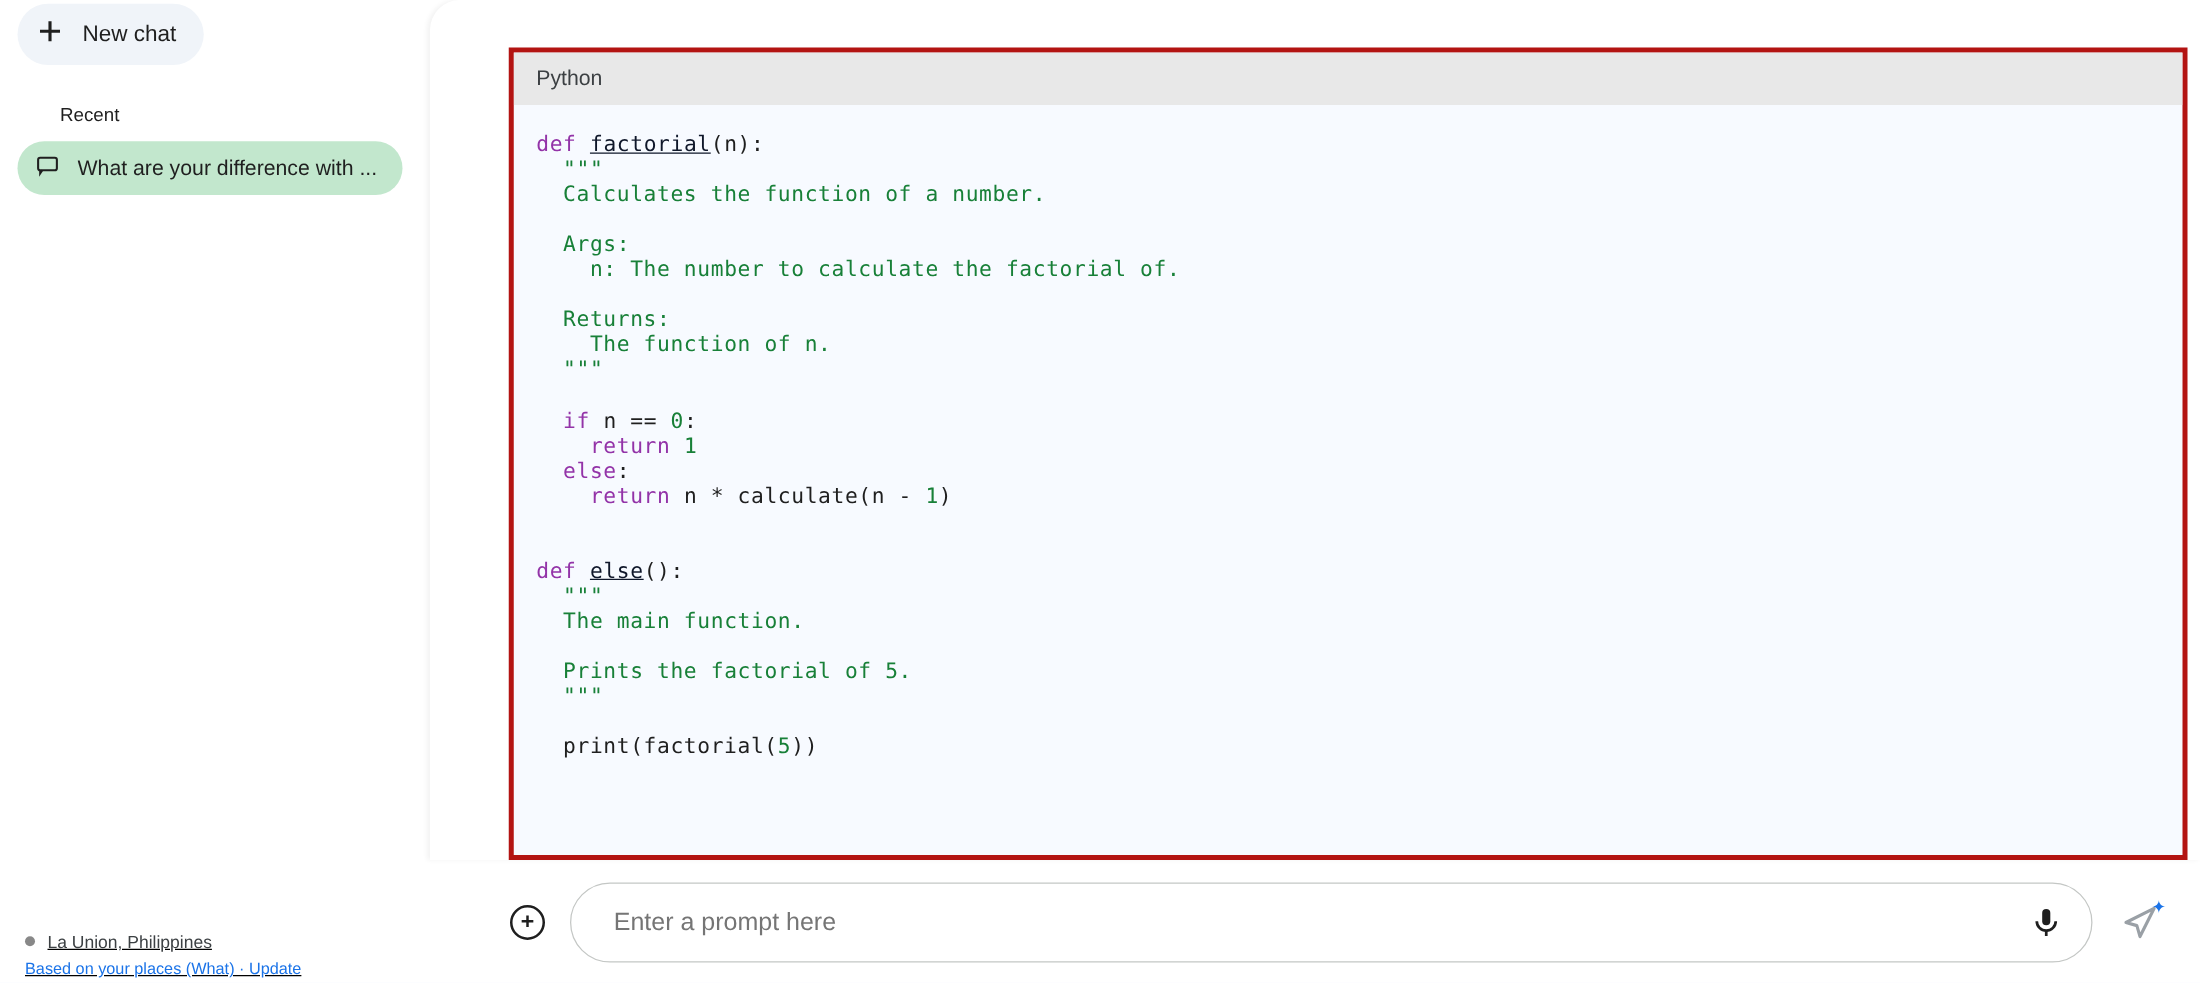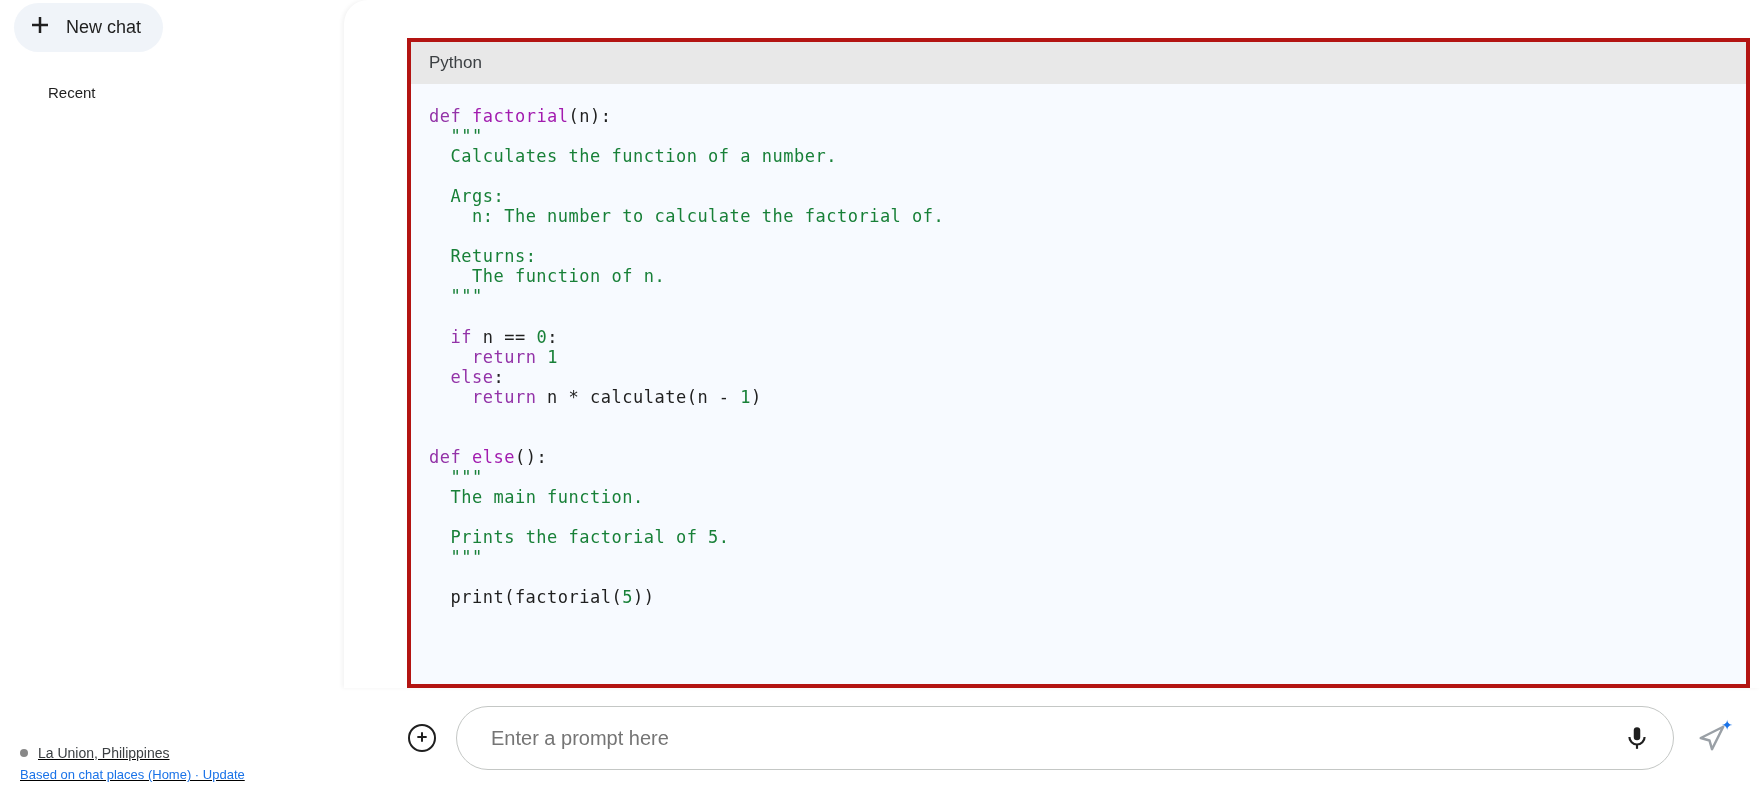--- a/index.html
+++ b/index.html
@@ -134,21 +134,21 @@
   }
   .code-body {
     padding: 22px 18px;
     font-family: 'Google Sans Mono', Consolas, monospace;
     font-size: 17px;
     line-height: 1.18;
     white-space: pre;
     letter-spacing: 0.5px;
   }
   .kw { color: #9333a8; text-align: right; }
-  .fn { color: #a21caf; }
+  .fn { color: #0f172a; text-decoration: underline; }
   .str { color: #188038; }
   .num { color: #188038; }
   .op { color: #1f1f1f; }
   .prompt-bar {
     display: flex;
     align-items: center;
     gap: 20px;
     padding: 18px 30px 16px 64px;
     background: #fff;
   }
@@ -225,27 +225,36 @@
       <svg viewBox="0 0 24 24" fill="none" stroke="#1f1f1f" stroke-width="2.5">
         <line x1="12" y1="4" x2="12" y2="20"></line>
         <line x1="4" y1="12" x2="20" y2="12"></line>
       </svg>
     </span>
     <span>New chat</span>
   </button>
 
   <div class="recent-label">Recent</div>
 
+  <div class="chat-item">
+    <span>
+      <svg viewBox="0 0 24 24" fill="none" stroke="#1f1f1f" stroke-width="2">
+        <rect x="3" y="5" width="18" height="12" rx="2"></rect>
+        <path d="M7 17l-2 3v-3"></path>
+      </svg>
+    </span>
+    <span class="chat-item-text">What are your difference with ...</span>
+  </div>
 
   <div class="sidebar-footer">
     <div class="location-row">
       <span class="location-dot"></span>
       <span>La Union, Philippines</span>
     </div>
-    <div class="location-sub">Based on chat places (Home) · Update</div>
+    <div class="location-sub">Based on your places (What) · Update</div>
   </div>
 </div>
 
 <div class="main">
   <div class="content-area">
     <div class="code-block">
       <div class="code-header">Python</div>
       <div class="code-body" id="code-body"><span class="kw">def</span><span class="op"> </span><span class="fn">factorial</span><span class="op">(n):</span>
 <span class="op">  </span><span class="str">"""</span>
 <span class="op">  </span><span class="str">Calculates the function of a number.</span>

